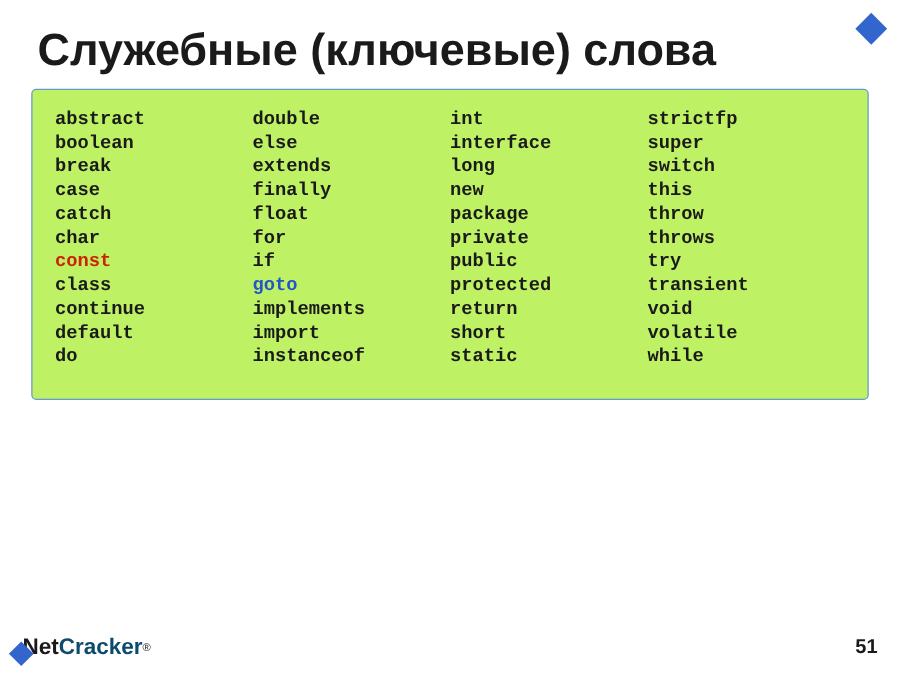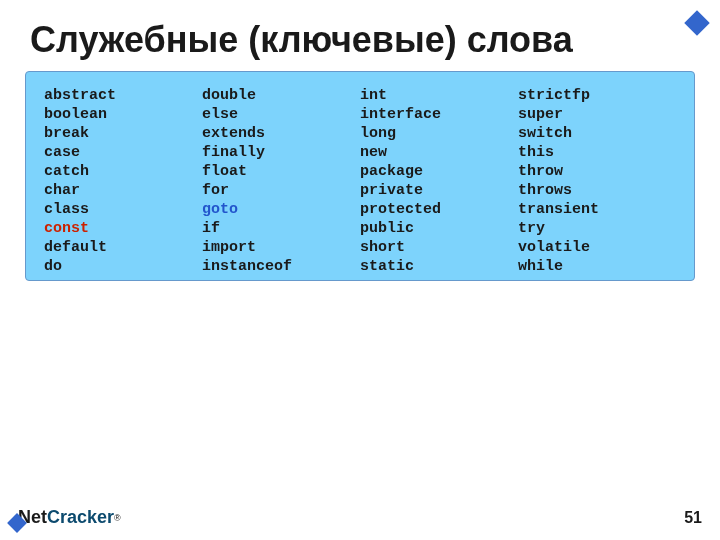--- a/index.html
+++ b/index.html
@@ -25,24 +25,24 @@
       font-size: 36px;
       font-weight: bold;
       color: #1a1a1a;
       padding: 18px 30px 10px 30px;
       line-height: 1.2;
     }
 
     
     .content-area {
       margin: 0 25px;
-      background: #7dd3fc;
+      background: #bef264;
       border: 1.5px solid #6699cc;
       border-radius: 4px;
-      padding: 14px 18px 4px 18px;
+      padding: 14px 18px 24px 18px;
     }
 
     
     .keywords-table {
       width: 100%;
       border-collapse: separate;
       border-spacing: 0;
       font-size: 15px;
       font-family: 'Courier New', Courier, monospace;
       color: #1a1a1a;
@@ -166,30 +166,36 @@
             <td>package</td>
             <td>throw</td>
           </tr>
           <tr>
             <td>char</td>
             <td>for</td>
             <td>private</td>
             <td>throws</td>
           </tr>
           <tr>
+            <td class="highlight-red">const</td>
+            <td>if</td>
+            <td>public</td>
+            <td>try</td>
+          </tr>
+          <tr>
             <td>class</td>
             <td class="highlight-blue">goto</td>
             <td>protected</td>
             <td>transient</td>
           </tr>
           <tr>
-            <td class="highlight-red">const</td>
-            <td>if</td>
-            <td>public</td>
-            <td>try</td>
+            <td>continue</td>
+            <td>implements</td>
+            <td>return</td>
+            <td>void</td>
           </tr>
           <tr>
             <td>default</td>
             <td>import</td>
             <td>short</td>
             <td>volatile</td>
           </tr>
           <tr>
             <td>do</td>
             <td>instanceof</td>

